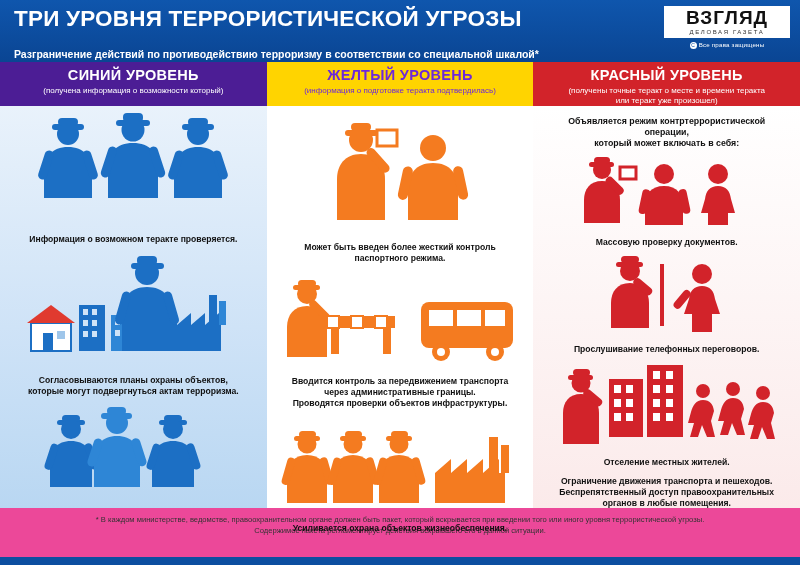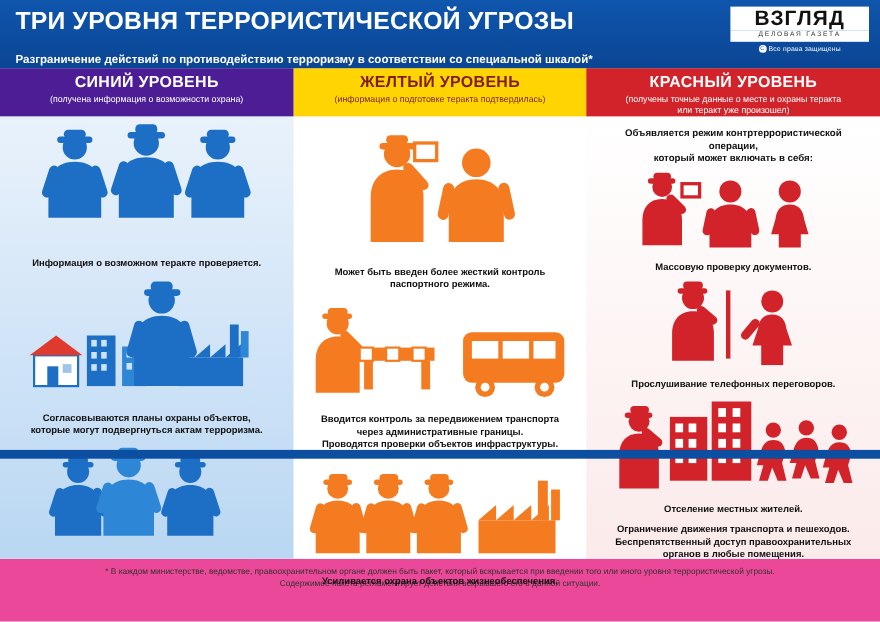--- a/index.html
+++ b/index.html
@@ -4,21 +4,21 @@
 <style>
   html,body{margin:0;padding:0;}
   body{
     width:800px;height:565px;
     font-family:"Liberation Sans", sans-serif;
     background:#ffffff;
     overflow:hidden;
   }
   .poster{
     position:relative;
-    width:800px;height:417px;
+    width:800px;height:565px;
     background:#ffffff;
     box-sizing:border-box;
   }
   
   .header{
     position:relative;
     height:62px;
     background:#0c4ea0;
     background:linear-gradient(180deg,#0f56ad 0%,#0a4593 100%);
     padding:6px 0 0 14px;
@@ -82,21 +82,21 @@
     display:flex;
     height:44px;
   }
   .band{
     flex:1 1 0;
     text-align:center;
     padding-top:5px;
     box-sizing:border-box;
   }
   .band.blue{background:#4c1d95;color:#ffffff;}
-  .band.yellow{background:#ffd400;color:#7f1d1d;}
+  .band.yellow{background:#ffd400;color:#6d28d9;}
   .band.red{background:#d2232a;color:#ffffff;}
   .band .band-title{
     font-size:14.5px;font-weight:bold;text-transform:uppercase;letter-spacing:.3px;
   }
   .band .band-note{
     font-size:8px;margin-top:3px;line-height:10px;padding:0 8px;
   }
   
   .cols{
     display:flex;
@@ -160,29 +160,29 @@
       <div class="logo-sub">ДЕЛОВАЯ ГАЗЕТА</div>
       <div class="logo-rights">
         <span class="bullet">C</span><span>Все права защищены</span>
       </div>
     </div>
   </div>
 
   <div class="bands">
     <div class="band blue">
       <div class="band-title">СИНИЙ УРОВЕНЬ</div>
-      <div class="band-note">(получена информация о возможности охрана)</div>
+      <div class="band-note">(получена информация о возможности который)</div>
     </div>
     <div class="band yellow">
       <div class="band-title">ЖЕЛТЫЙ УРОВЕНЬ</div>
       <div class="band-note">(информация о подготовке теракта подтвердилась)</div>
     </div>
     <div class="band red">
       <div class="band-title">КРАСНЫЙ УРОВЕНЬ</div>
-      <div class="band-note" style="white-space:pre-line">(получены точные данные о месте и охраны теракта
+      <div class="band-note" style="white-space:pre-line">(получены точные теракт о месте и времени теракта
 или теракт уже произошел)</div>
     </div>
   </div>
 
   <div class="cols">
 
     <div class="col blue">
 
       <div class="block">
         <div class="art" style="height:110px">

